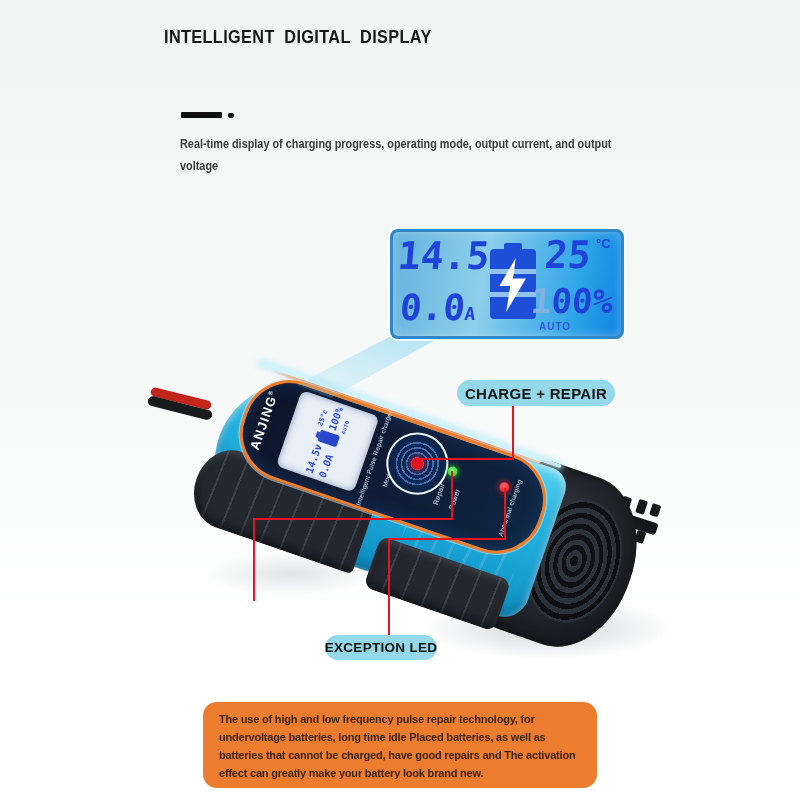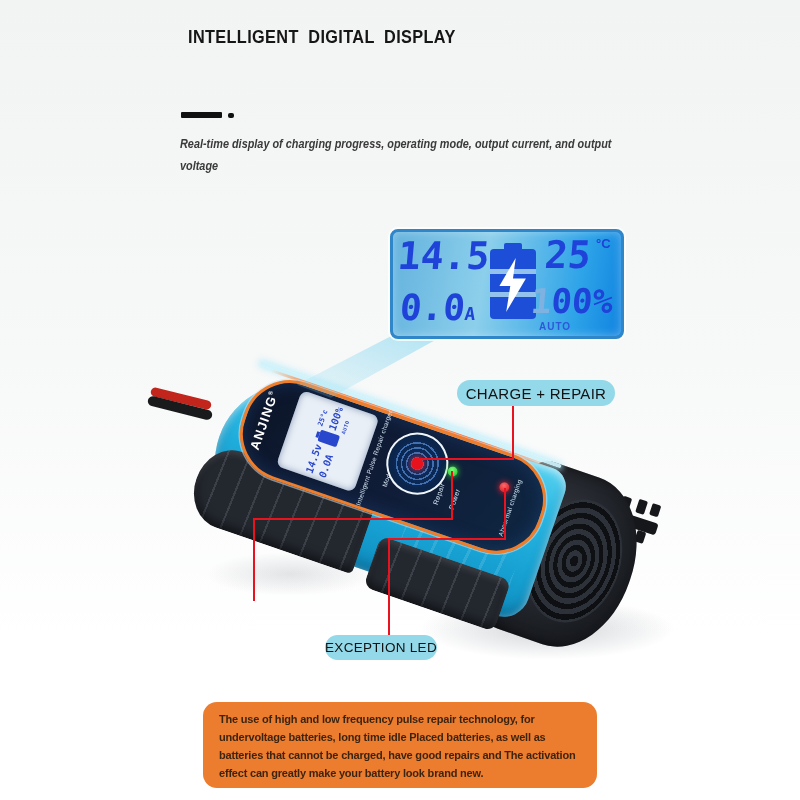--- a/index.html
+++ b/index.html
@@ -87,39 +87,39 @@
   .led-green{background:radial-gradient(circle at 40% 35%,#7dff7d,#18b818);box-shadow:0 0 6px #35e535;}
   .led-red{background:radial-gradient(circle at 40% 35%,#ff6a6a,#cc0816);box-shadow:0 0 6px #ff2030;}
 
   
   .plug{left:592px;top:492px;width:70px;height:58px;transform:rotate(18deg);}
   .plug-bar{left:0;top:22px;width:66px;height:12px;background:#15171a;border-radius:3px;}
   .tooth{width:9px;height:14px;background:#15171a;border-radius:2px;}
 
   
   .pill{background:#93d9e9;color:#111;border-radius:14px;display:flex;align-items:center;justify-content:center;
-    font-weight:normal;letter-spacing:.3px;white-space:nowrap;}
+    font-weight:bold;letter-spacing:.3px;white-space:nowrap;}
   .rline{background:#e8131e;}
 
   
   .footer-box{left:203px;top:702px;width:394px;height:86px;background:#ec7c2e;border-radius:14px;}
   .footer-text{left:16px;top:8px;width:364px;font-size:11px;font-weight:bold;color:#3d2410;
     line-height:18px;letter-spacing:-.2px;}
 </style>
 </head>
 <body>
 
 <div class="canvas">
 
-  <div class="abs" style="left:188px;top:27px;">
+  <div class="abs" style="left:164px;top:27px;">
     <div class="h-title">INTELLIGENT DIGITAL DISPLAY</div>
   </div>
   <div class="abs rule" style="left:181px;top:112px;width:41px;height:6px;"></div>
   <div class="abs rule" style="left:228px;top:113px;width:6px;height:5px;border-radius:2px;"></div>
-  <div class="abs" style="left:180px;top:133px;font-style:italic;">
+  <div class="abs" style="left:180px;top:133px;">
     <div class="subtitle-inner">Real-time display of charging progress, operating mode, output current, and output voltage</div>
   </div>
 
   <div class="abs dev-shadow" style="left:420px;top:598px;width:255px;height:62px;"></div>
   <div class="abs dev-shadow" style="left:205px;top:552px;width:170px;height:44px;opacity:.6;"></div>
 
   <div class="abs wire" style="left:150px;top:394px;width:62px;height:9px;background:#c1251b;"></div>
   <div class="abs wire" style="left:147px;top:403px;width:66px;height:10px;background:#191a1c;"></div>
 
   <div class="abs plug">

